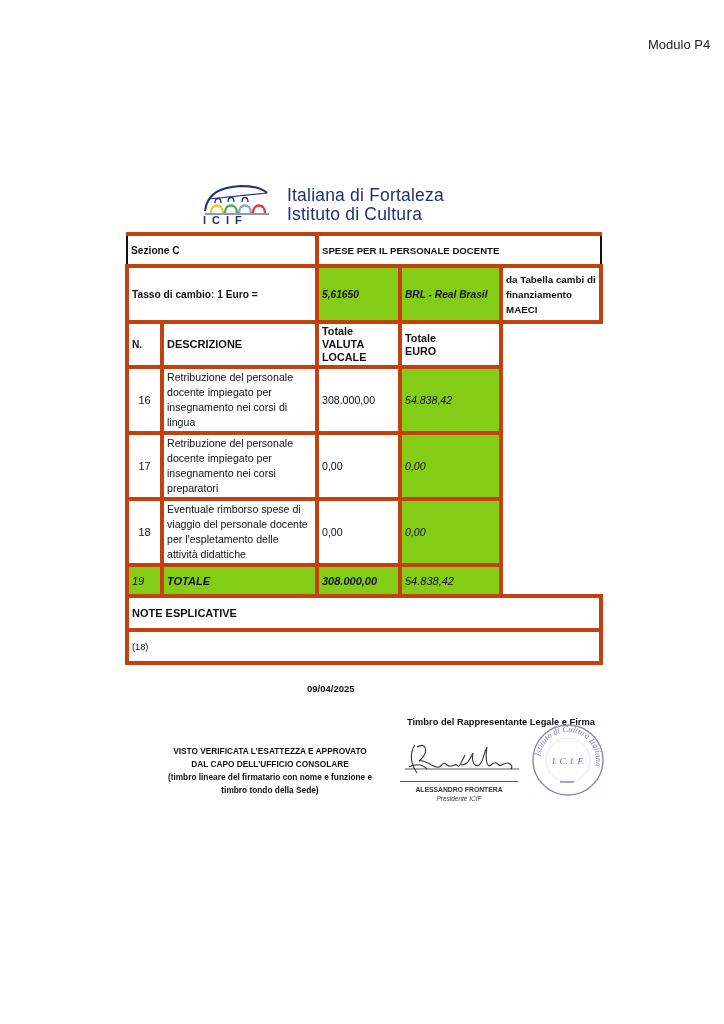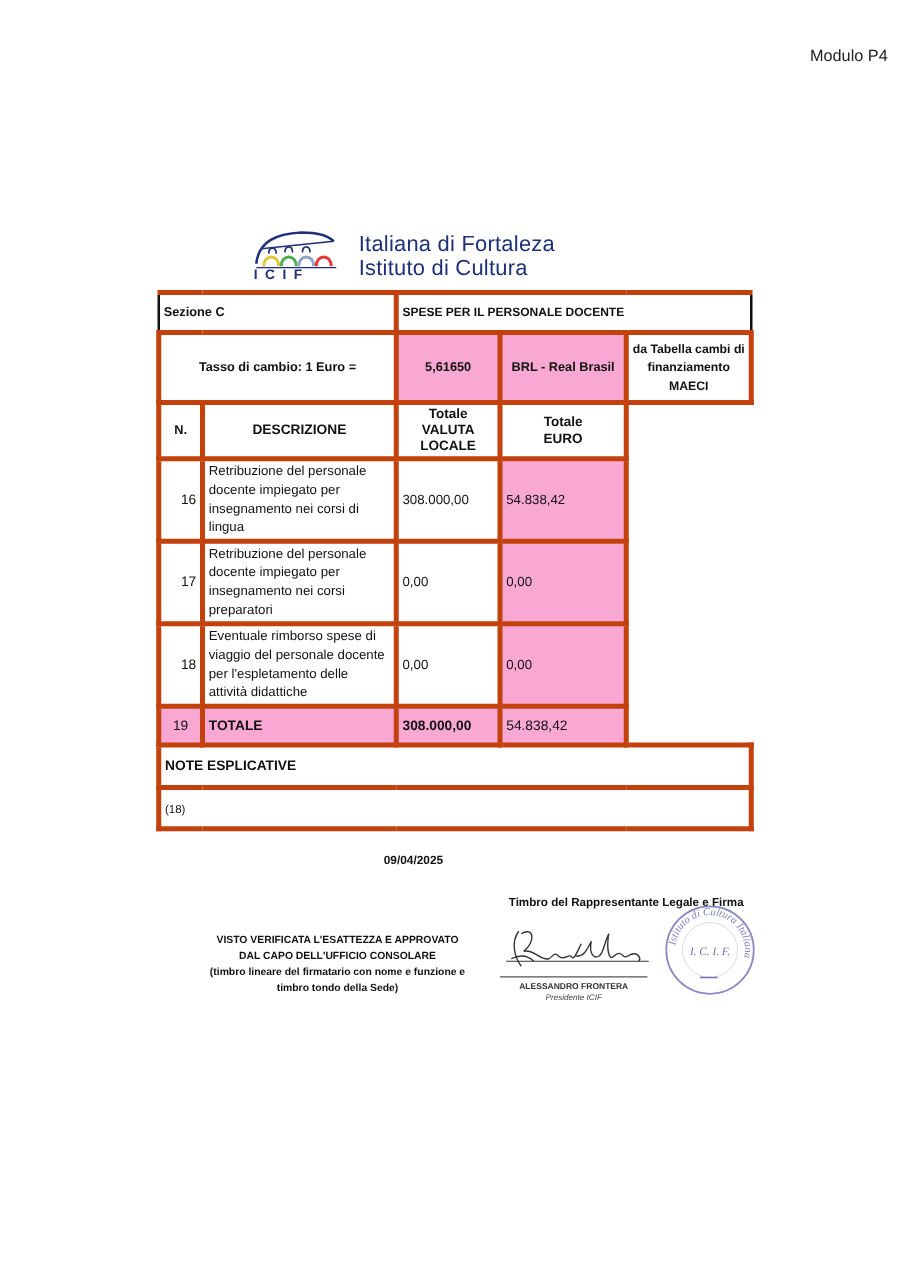--- a/index.html
+++ b/index.html
@@ -11,30 +11,30 @@
   
   .logo { left:201px; top:181px; width:270px; height:50px; }
   .logo-title { left:287px; top:186px; font-size:17.5px; color:#1f2f7a; line-height:19px; letter-spacing:0.2px; }
   .logo-icif { left:203px; top:214px; font-size:11px; font-weight:bold; letter-spacing:6px; color:#1f2f7a; }
 
   
   table.form { position:absolute; left:125px; top:232px; width:474px;
                border-collapse:collapse; font-size:10.2px; table-layout:fixed; }
   table.form td { border:4px solid #c2410c; padding:1px 3px; vertical-align:middle; }
   .b { font-weight:bold; }
-  .c { text-align:center; }
+  .c { text-align:left; }
   .r { }
-  .shade { background:#f9a8d4; }
+  .shade { background:#84cc16;font-style:italic; }
   .sezione td { height:26px; border-top:2px solid #111; border-bottom:2px solid #111; }
   .sezione td:first-child { border-left:2px solid #111; }
   .sezione td:last-child { border-right:2px solid #111; }
   .rate td { height:50px; }
   .hdr td { height:26px; line-height:13px; }
   .row td { height:45px; line-height:15px; font-size:10.6px; }
-  .row td.n { text-align:right; font-size:11px; }
+  .row td.n { text-align:center; font-size:11px; }
   .tot td { height:25px; font-size:11px; }
   .note-title td { height:28px; font-size:11px; }
   .note td { font-size:9.2px; line-height:16px; vertical-align:top; padding:2px 3px; }
   .note1 td { height:34px; }
   .note2 td, .note3 td { height:27px; }
 
   
   .date { left:263px; top:683px; font-size:9.5px; font-weight:bold;margin-left:44px; }
   .visto { left:160px; top:745px; width:220px; text-align:center; font-size:8.3px; font-weight:bold; line-height:13px; }
   .timbro-label { left:407px; top:717px; font-size:9.3px; font-weight:bold; }

